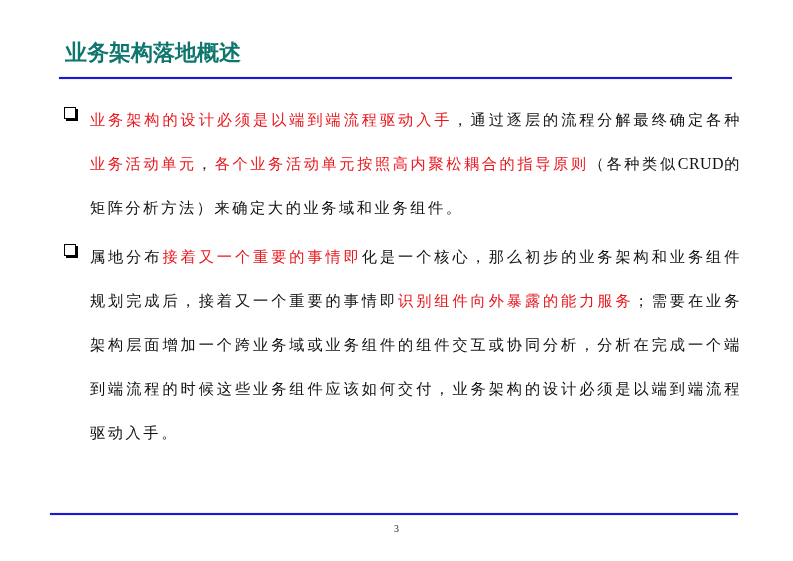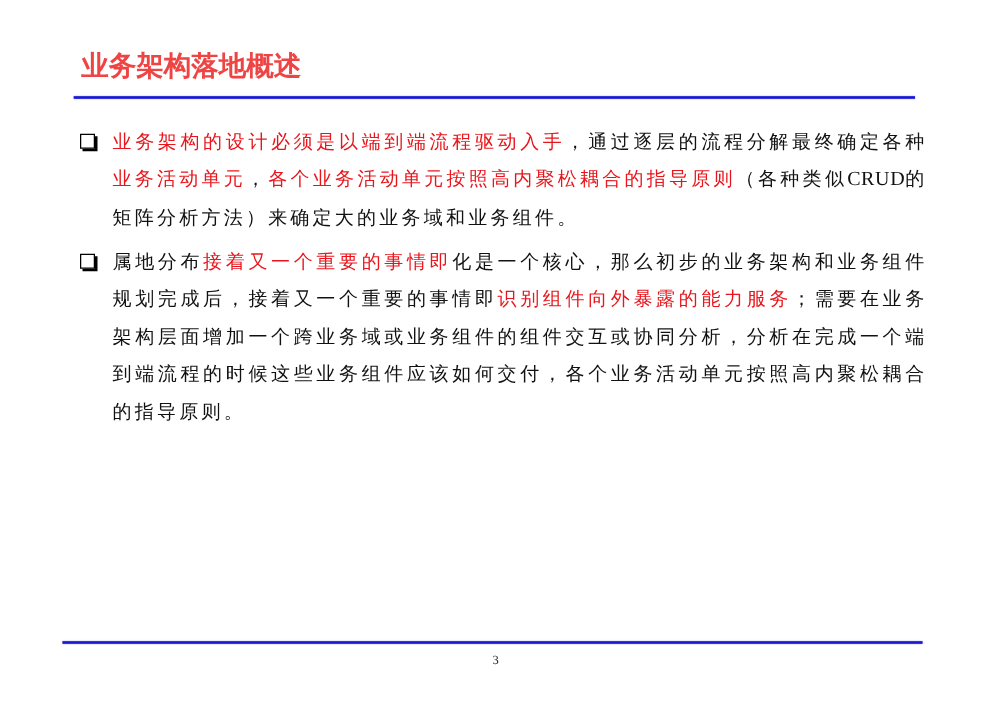--- a/index.html
+++ b/index.html
@@ -1,46 +1,46 @@
 <!DOCTYPE html>
 <html><head>
 <meta charset="utf-8">
 <style>
   html, body { margin: 0; padding: 0; background: #ffffff; }
   body { width: 793px; height: 561px; position: relative; overflow: hidden;
          font-family: "DejaVu Serif", "Liberation Serif", serif; color: #111; }
   .title { position: absolute; left: 65px; top: 38px; font-family: "DejaVu Sans", "Liberation Sans", sans-serif;
-           font-size: 22px; font-weight: bold; color: #ef4444; letter-spacing: 0px; }
+           font-size: 22px; font-weight: bold; color: #0f766e; letter-spacing: 0px; }
   .rule-top { position: absolute; left: 59px; top: 77px; width: 673px; height: 2px; background: #1a1acc;
               box-shadow: 0 0 1px #4848ff; }
   .rule-bottom { position: absolute; left: 50px; top: 513px; width: 688px; height: 2px; background: #1a1acc;
                  box-shadow: 0 0 1px #4848ff; }
   .page-num { position: absolute; left: 0; width: 793px; top: 523px; text-align: center;
               font-family: "Liberation Serif", serif; font-size: 10px; color: #222; }
   .bullets { position: absolute; left: 62px; top: 98px; width: 680px; }
-  .item { position: relative; padding-left: 28px; font-size: 15.2px; line-height: 30px;
+  .item { position: relative; padding-left: 28px; font-size: 15.2px; line-height: 44px;
           letter-spacing: 2.6px; margin-bottom: 5px; text-align: justify; }
   .box { position: absolute; left: 2px; top: 9px; width: 10px; height: 10px; border: 1.5px solid #000;
          box-shadow: 2px 2px 0 #000; background: #fff; }
   .red { color: #e8161c; }
   .latin { font-family: "Liberation Serif", serif; letter-spacing: 0.5px; font-size: 16px; }
 </style>
 </head>
 <body>
 
 <div class="title">业务架构落地概述</div>
 <div class="rule-top"></div>
 
 <div class="bullets">
   <div class="item">
     <span class="box"></span>
     <span><span class="red">业务架构的设计必须是以端到端流程驱动入手</span><span>，通过逐层的流程分解最终确定各种</span><span class="red">业务活动单元</span><span>，</span><span class="red">各个业务活动单元按照高内聚松耦合的指导原则</span><span>（各种类似</span><span class="latin">CRUD</span><span>的矩阵分析方法）来确定大的业务域和业务组件。</span></span>
   </div>
 
   <div class="item">
     <span class="box"></span>
-    <span><span>属地分布</span><span class="red">接着又一个重要的事情即</span><span>化是一个核心，那么初步的业务架构和业务组件规划完成后，接着又一个重要的事情即</span><span class="red">识别组件向外暴露的能力服务</span><span>；需要在业务架构层面增加一个跨业务域或业务组件的组件交互或协同分析，分析在完成一个端到端流程的时候这些业务组件应该如何交付，各个业务活动单元按照高内聚松耦合的指导原则。</span></span>
+    <span><span>属地分布</span><span class="red">接着又一个重要的事情即</span><span>化是一个核心，那么初步的业务架构和业务组件规划完成后，接着又一个重要的事情即</span><span class="red">识别组件向外暴露的能力服务</span><span>；需要在业务架构层面增加一个跨业务域或业务组件的组件交互或协同分析，分析在完成一个端到端流程的时候这些业务组件应该如何交付，业务架构的设计必须是以端到端流程驱动入手。</span></span>
   </div>
 
 </div>
 
 <div class="rule-bottom"></div>
 <div class="page-num">3</div>
 
 </body></html>

